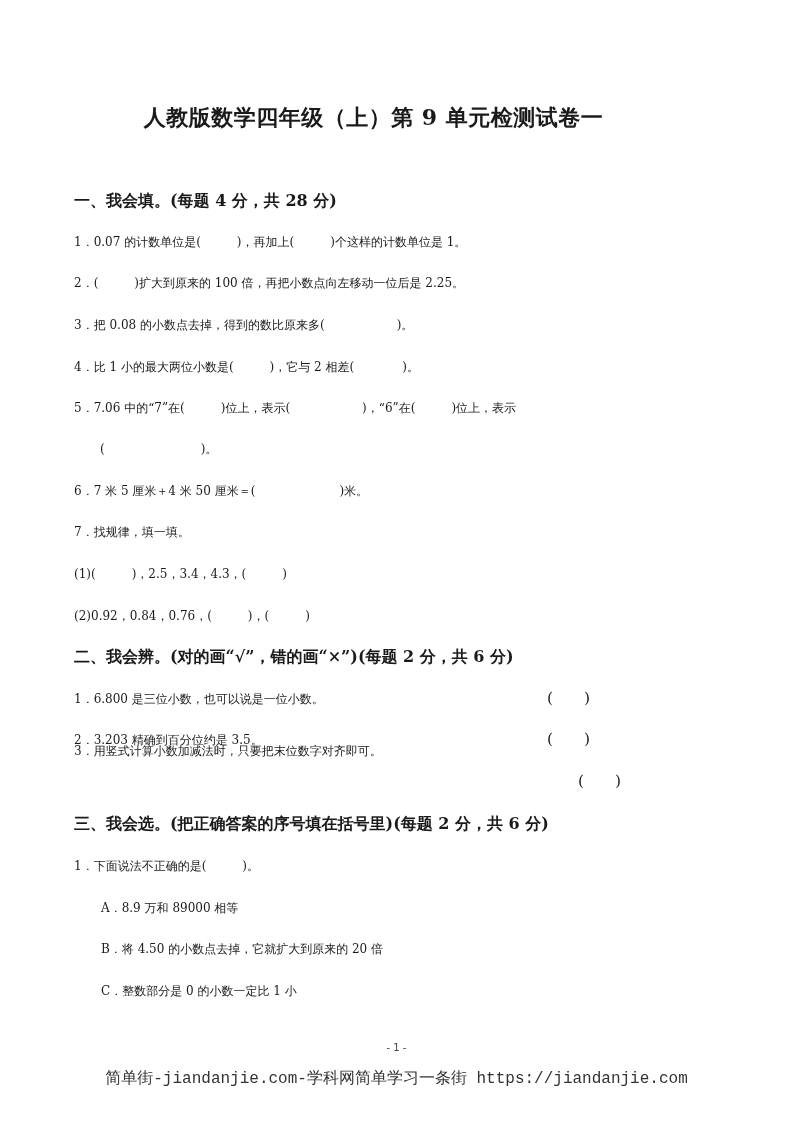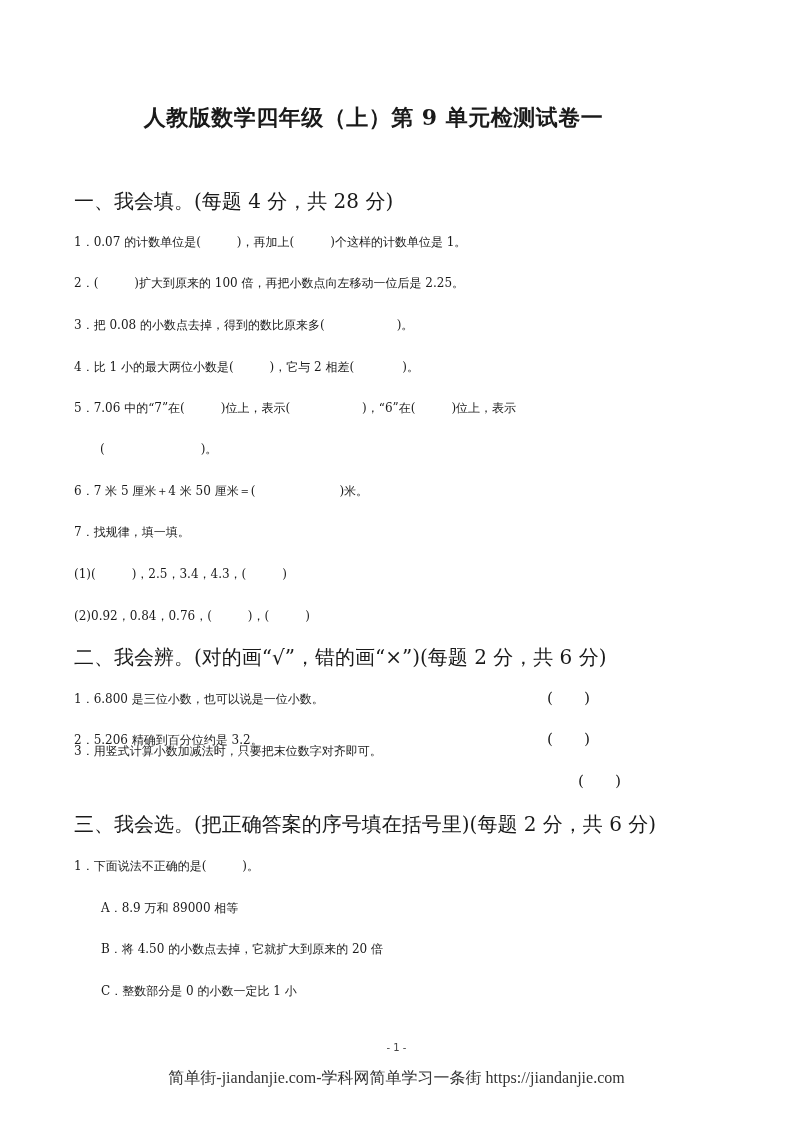--- a/index.html
+++ b/index.html
@@ -1,28 +1,28 @@
 <!DOCTYPE html>
 <html><head>
 <meta charset="utf-8">
 <style>
   html, body { margin:0; padding:0; background:#ffffff; }
   body { width:793px; height:1122px; position:relative; overflow:hidden;
          font-family:"DejaVu Serif","Liberation Serif",serif; color:#1a1a1a; }
   .title { position:absolute; top:103px; left:0; width:747px; text-align:center;
            font-size:22px; font-weight:bold; letter-spacing:0.5px; }
   .line { position:absolute; left:74px; font-size:12px; white-space:nowrap; line-height:22px; }
-  .section { font-weight:normal; font-size:20px; }
+  .section { font-weight:bold; font-size:16px; }
   .indent { left:100px; }
   .opt { left:101px; }
   .rb { position:absolute; font-size:15.5px; white-space:pre; }
   .pnum { position:absolute; top:1042px; left:0; width:793px; text-align:center;
           font-size:10px; color:#444; font-family:"DejaVu Sans",sans-serif; }
   .footer { position:absolute; top:1068px; left:0; width:793px; text-align:center;
-            font-size:16px; color:#333; font-family:Liberation Serif, serif; }
+            font-size:16px; color:#333; font-family:Liberation Mono, monospace; }
 </style>
 </head>
 <body>
 
 <div class="title">人教版数学四年级（上）第 9 单元检测试卷一</div>
 
 <div class="line section" style="top:190px">一、我会填。(每题 4 分，共 28 分)</div>
 <div class="line" style="top:231px">1．0.07 的计数单位是(　　　)，再加上(　　　)个这样的计数单位是 1。</div>
 <div class="line" style="top:272px">2．(　　　)扩大到原来的 100 倍，再把小数点向左移动一位后是 2.25。</div>
 <div class="line" style="top:314px">3．把 0.08 的小数点去掉，得到的数比原来多(　　　　　　)。</div>
@@ -30,21 +30,21 @@
 <div class="line" style="top:397px">5．7.06 中的“7”在(　　　)位上，表示(　　　　　　)，“6”在(　　　)位上，表示</div>
 <div class="line indent" style="top:438px">(　　　　　　　　)。</div>
 <div class="line" style="top:480px">6．7 米 5 厘米＋4 米 50 厘米＝(　　　　　　　)米。</div>
 <div class="line" style="top:521px">7．找规律，填一填。</div>
 <div class="line" style="top:563px">(1)(　　　)，2.5，3.4，4.3，(　　　)</div>
 <div class="line" style="top:605px">(2)0.92，0.84，0.76，(　　　)，(　　　)</div>
 
 <div class="line section" style="top:646px">二、我会辨。(对的画“√”，错的画“×”)(每题 2 分，共 6 分)</div>
 <div class="line" style="top:688px">1．6.800 是三位小数，也可以说是一位小数。</div>
 <span class="rb" style="top:688px;left:547px">(　　)</span>
-<div class="line" style="top:729px">2．5.206 精确到百分位约是 3.2。</div>
+<div class="line" style="top:729px">2．3.203 精确到百分位约是 3.5。</div>
 <span class="rb" style="top:729px;left:547px">(　　)</span>
 <div class="line" style="top:740px">3．用竖式计算小数加减法时，只要把末位数字对齐即可。</div>
 <span class="rb" style="top:771px;left:578px">(　　)</span>
 
 <div class="line section" style="top:813px">三、我会选。(把正确答案的序号填在括号里)(每题 2 分，共 6 分)</div>
 <div class="line" style="top:855px">1．下面说法不正确的是(　　　)。</div>
 <div class="line opt" style="top:897px">A．8.9 万和 89000 相等</div>
 <div class="line opt" style="top:938px">B．将 4.50 的小数点去掉，它就扩大到原来的 20 倍</div>
 <div class="line opt" style="top:980px">C．整数部分是 0 的小数一定比 1 小</div>
 

